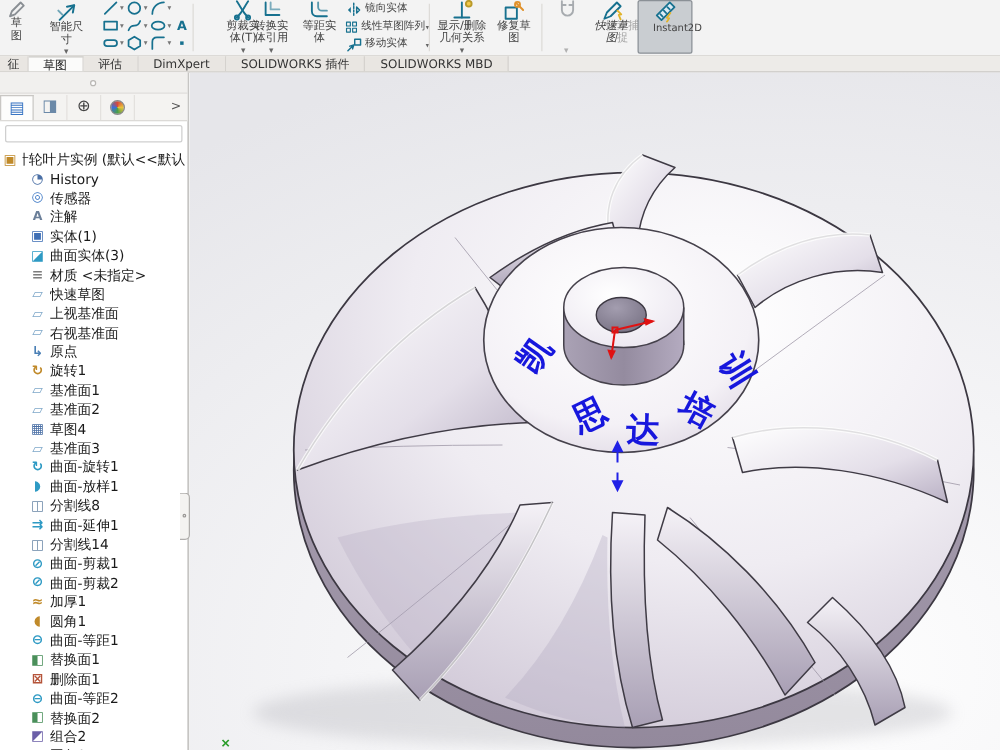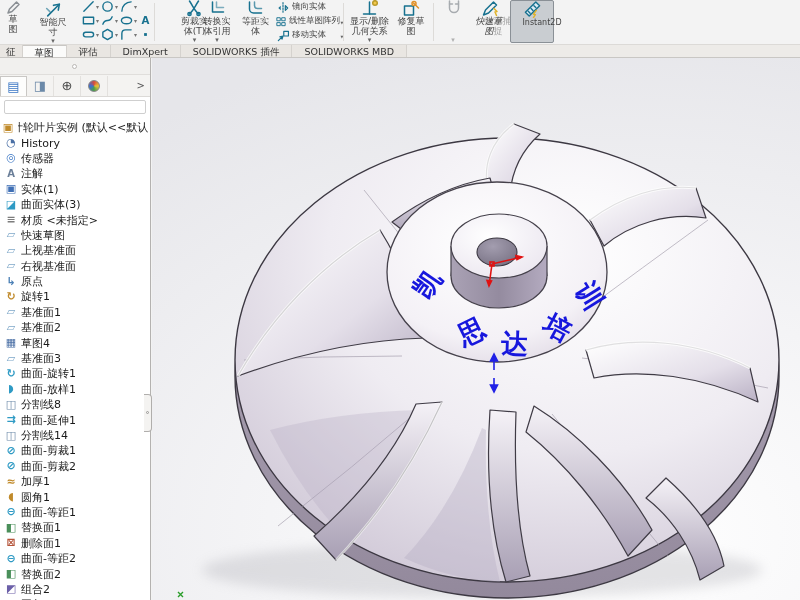--- a/index.html
+++ b/index.html
@@ -34,21 +34,21 @@
   #panel{position:absolute;left:0;top:58px;width:151px;height:542px;background:#fff;border-right:1px solid #b4b2b0;}
   #panel-topstrip{height:17px;background:#f1f0ee;border-bottom:1px solid #e0dedb;position:relative;}
   #panel-topstrip .dot{position:absolute;left:72px;top:6px;width:5px;height:5px;border:1px solid #b9b7b4;border-radius:50%;background:#fdfdfd;}
   #mgrtabs{height:22px;background:#f4f3f1;border-bottom:1px solid #dcdad7;display:flex;align-items:center;}
   .mtab{width:27px;height:20px;display:flex;align-items:center;justify-content:center;border-right:1px solid #e3e1de;font-size:13px;}
   .mtab.active{background:#fdfdfc;border:1px solid #c9c7c4;border-bottom:none;}
   .mexpand{margin-left:auto;margin-right:5px;font-size:10px;color:#555;}
   .ballicon{width:12px;height:12px;border-radius:50%;background:conic-gradient(#d94a3a,#e8c23a,#4a9e4a,#3a6fd9,#d94a3a);border:1px solid #888;}
   #filterbox{margin:3px 4px;height:14px;background:#fff;border:1px solid #cfcfcf;border-radius:2px;}
   #tree{position:absolute;left:0;top:62px;bottom:0;right:1px;overflow:hidden;}
-  .trow{display:flex;align-items:center;height:15.4px;font-size:11px;color:#1a1a1a;white-space:nowrap;padding-left:4px;}
+  .trow{display:flex;align-items:center;height:15.4px;font-size:11px;color:#1a1a1a;white-space:nowrap;padding-left:23px;}
   .trow.root{padding-left:1px;font-size:11px;}
   .ti{width:14px;display:inline-block;text-align:center;font-size:11px;line-height:12px;margin-right:3px;flex:none;}
   .tl{overflow:hidden;}
   .ic-history::before{content:"◔";color:#4a6fa5}
   .ic-sensor::before{content:"◎";color:#3a76c4}
   .ic-note::before{content:"A";color:#6b7f99;font-weight:bold;font-size:10px}
   .ic-solid::before{content:"▣";color:#3f6fb5}
   .ic-surface::before{content:"◪";color:#2e9ac4}
   .ic-material::before{content:"≡";color:#7d7d7d;font-weight:bold}
   .ic-plane::before{content:"▱";color:#7fa8c9}

